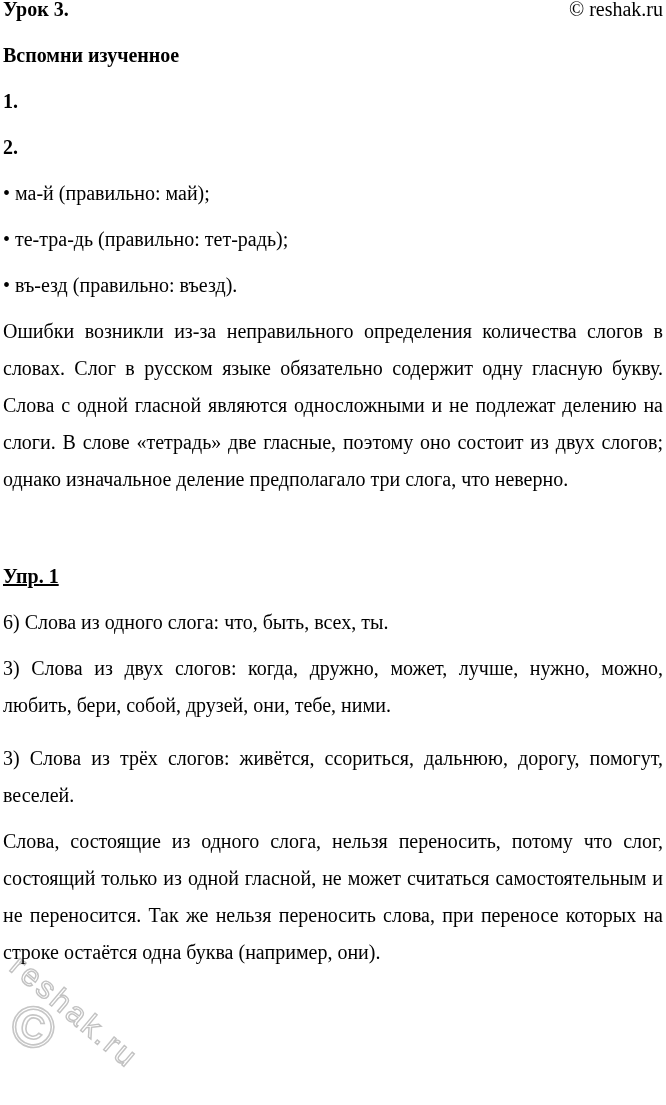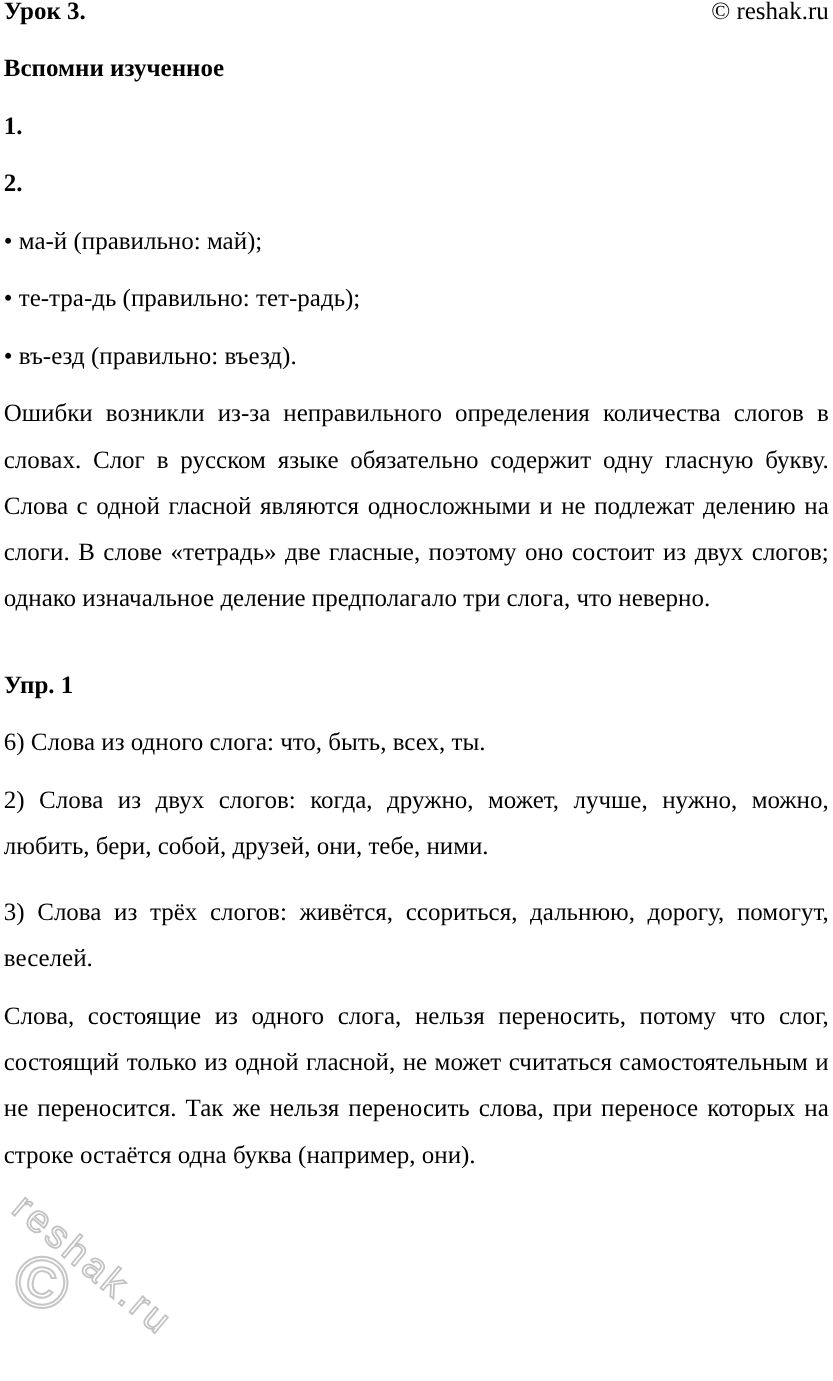--- a/index.html
+++ b/index.html
@@ -28,21 +28,22 @@
     justify-content: space-between;
     align-items: baseline;
     margin-top: -9px;
   }
   .bold { font-weight: bold; }
   .para {
     text-align: justify;
     margin-top: 9px;
   }
   .exercise-title {
-    margin-top: 32px;
+    margin-top: 60px;
+    text-decoration: underline;
   }
   .conclusion {
     margin-top: 0;
   }
   
   .watermark {
     position: absolute;
     z-index: 0;
     left: 26px;
     top: 948px;
@@ -93,18 +94,18 @@
 
   <div class="block">• ма-й (правильно: май);</div>
   <div class="block">• те-тра-дь (правильно: тет-радь);</div>
   <div class="block">• въ-езд (правильно: въезд).</div>
 
   <div class="block para">Ошибки возникли из-за неправильного определения количества слогов в словах. Слог в русском языке обязательно содержит одну гласную букву. Слова с одной гласной являются односложными и не подлежат делению на слоги. В слове «тетрадь» две гласные, поэтому оно состоит из двух слогов; однако изначальное деление предполагало три слога, что неверно.</div>
 
   <div class="block bold exercise-title">Упр. 1</div>
 
   <div class="block">6) Слова из одного слога: что, быть, всех, ты.</div>
-  <div class="block para" style="margin-top:0">2) Слова из двух слогов: когда, дружно, может, лучше, нужно, можно, любить, бери, собой, друзей, они, тебе, ними.</div>
+  <div class="block para" style="margin-top:0">3) Слова из двух слогов: когда, дружно, может, лучше, нужно, можно, любить, бери, собой, друзей, они, тебе, ними.</div>
   <div class="block para" style="margin-top:16px">3) Слова из трёх слогов: живётся, ссориться, дальнюю, дорогу, помогут, веселей.</div>
 
   <div class="block para conclusion">Слова, состоящие из одного слога, нельзя переносить, потому что слог, состоящий только из одной гласной, не может считаться самостоятельным и не переносится. Так же нельзя переносить слова, при переносе которых на строке остаётся одна буква (например, они).</div>
 
 </div>
 
 </body></html>

